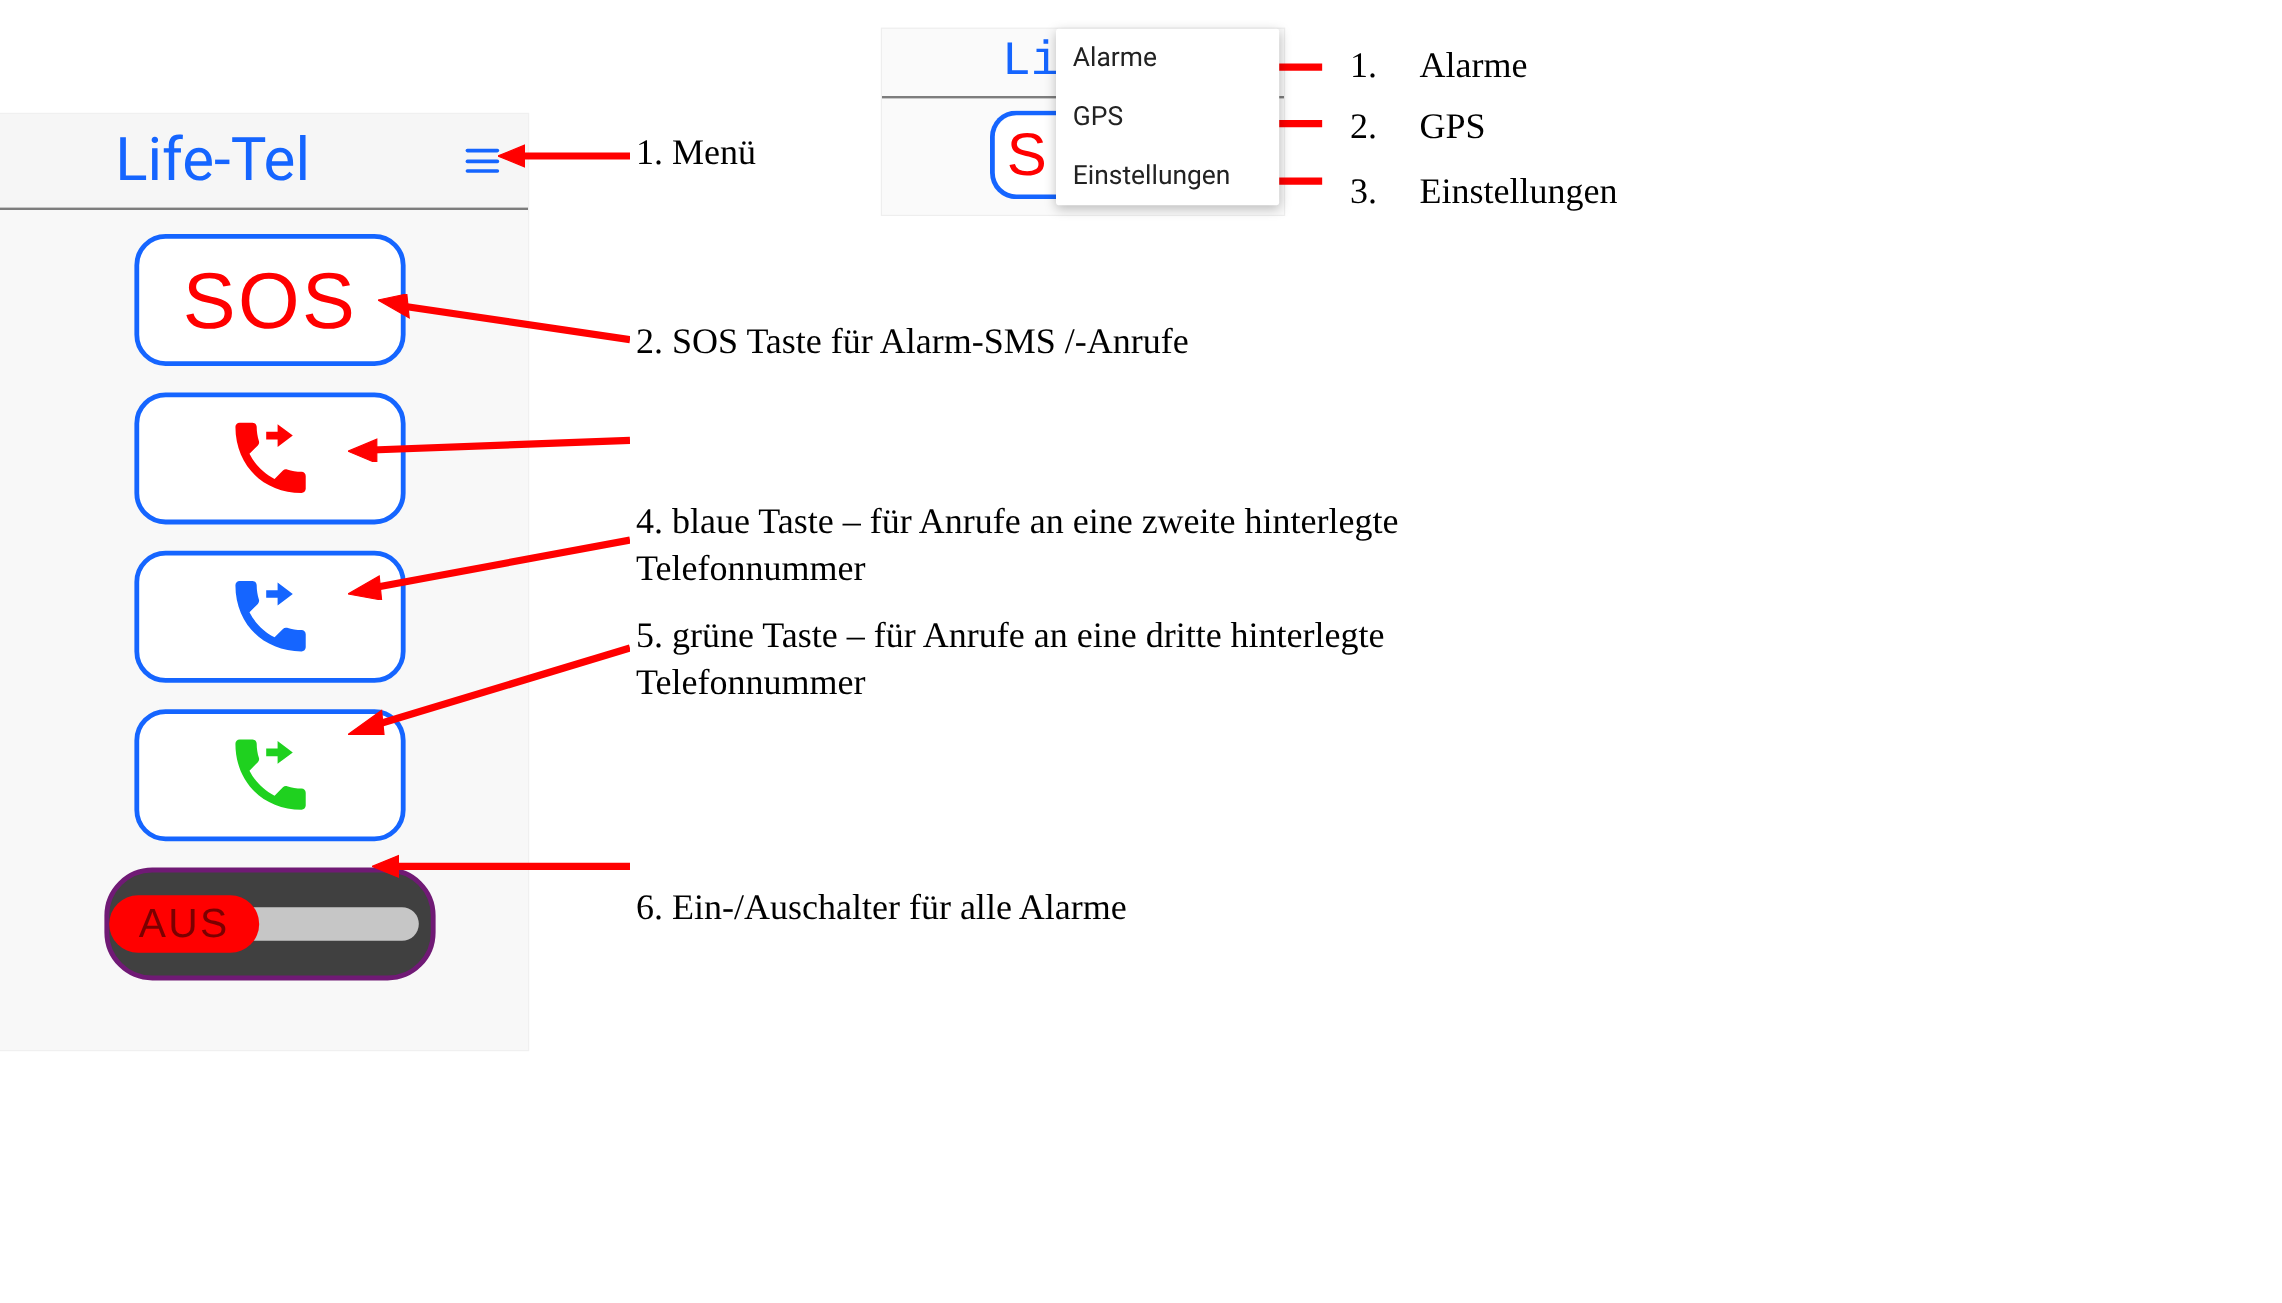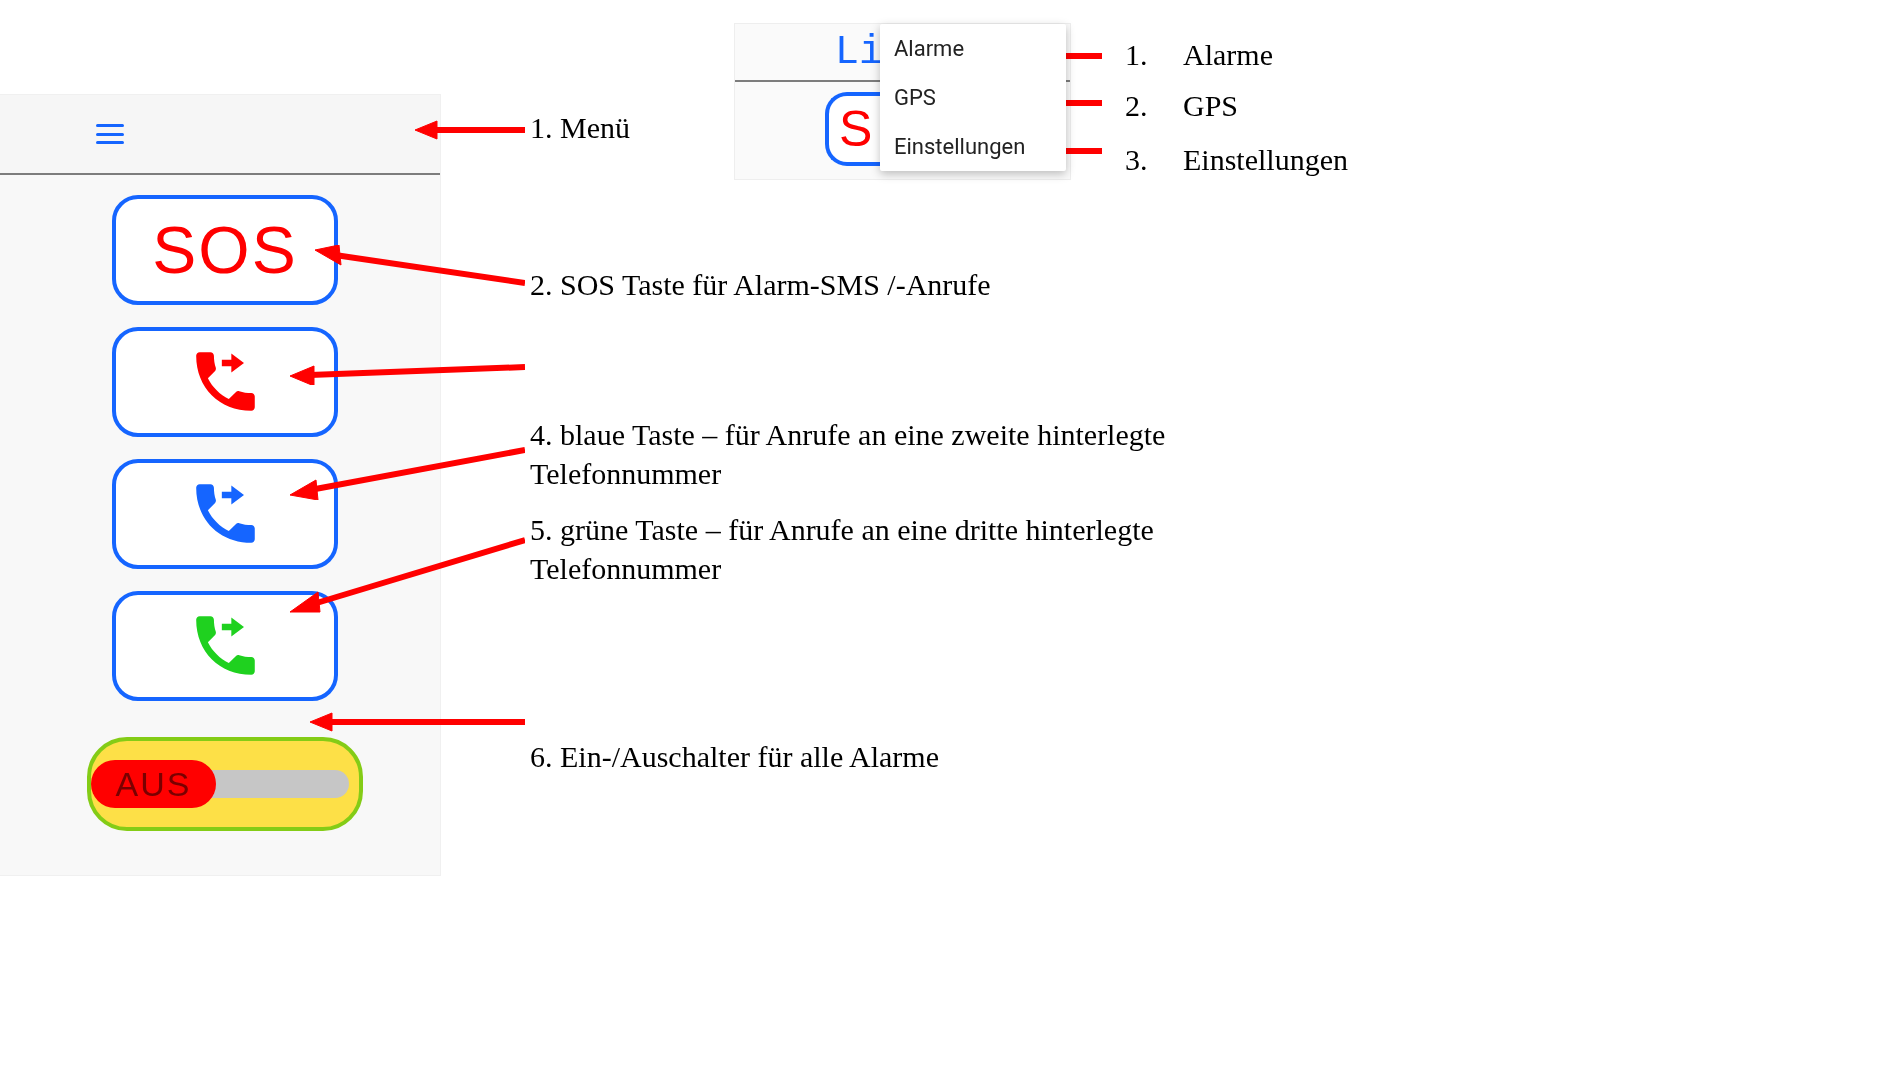--- a/index.html
+++ b/index.html
@@ -81,28 +81,27 @@
     letter-spacing: 2px;
   }
   .phone-icon svg { width: 76px; height: 76px; display: block; }
   .phone-red  svg { fill: #ff0000; }
   .phone-blue svg { fill: #1565ff; }
   .phone-green svg { fill: #1fd11f; }
 
   .toggle-wrap {
     width: 260px;
     height: 78px;
-    border: 4px solid #84cc16;
+    border: 4px solid #701a75;
     border-radius: 40px;
     display: flex;
     align-items: center;
     padding: 4px;
-    background: #fde047;
+    background: #404040;
     position: relative;
-    margin-top: 14px;
   }
   .toggle-track {
     position: absolute;
     left: 10px; right: 10px;
     top: 50%; transform: translateY(-50%);
     height: 28px;
     background: #c6c6c6;
     border-radius: 14px;
   }
   .toggle-knob {
@@ -206,20 +205,21 @@
   }
 
 </style>
 </head>
 <body>
 
 <div class="page">
 
   <div class="phone-left">
     <div class="titlebar">
+      <span class="title">Life-Tel</span>
       <span class="hamburger">
         <span></span>
           <span></span>
           <span></span>
       </span>
     </div>
     <div class="body">
       <div class="pill-btn sos-btn">
         <span class="sos-text">SOS</span>
       </div>

